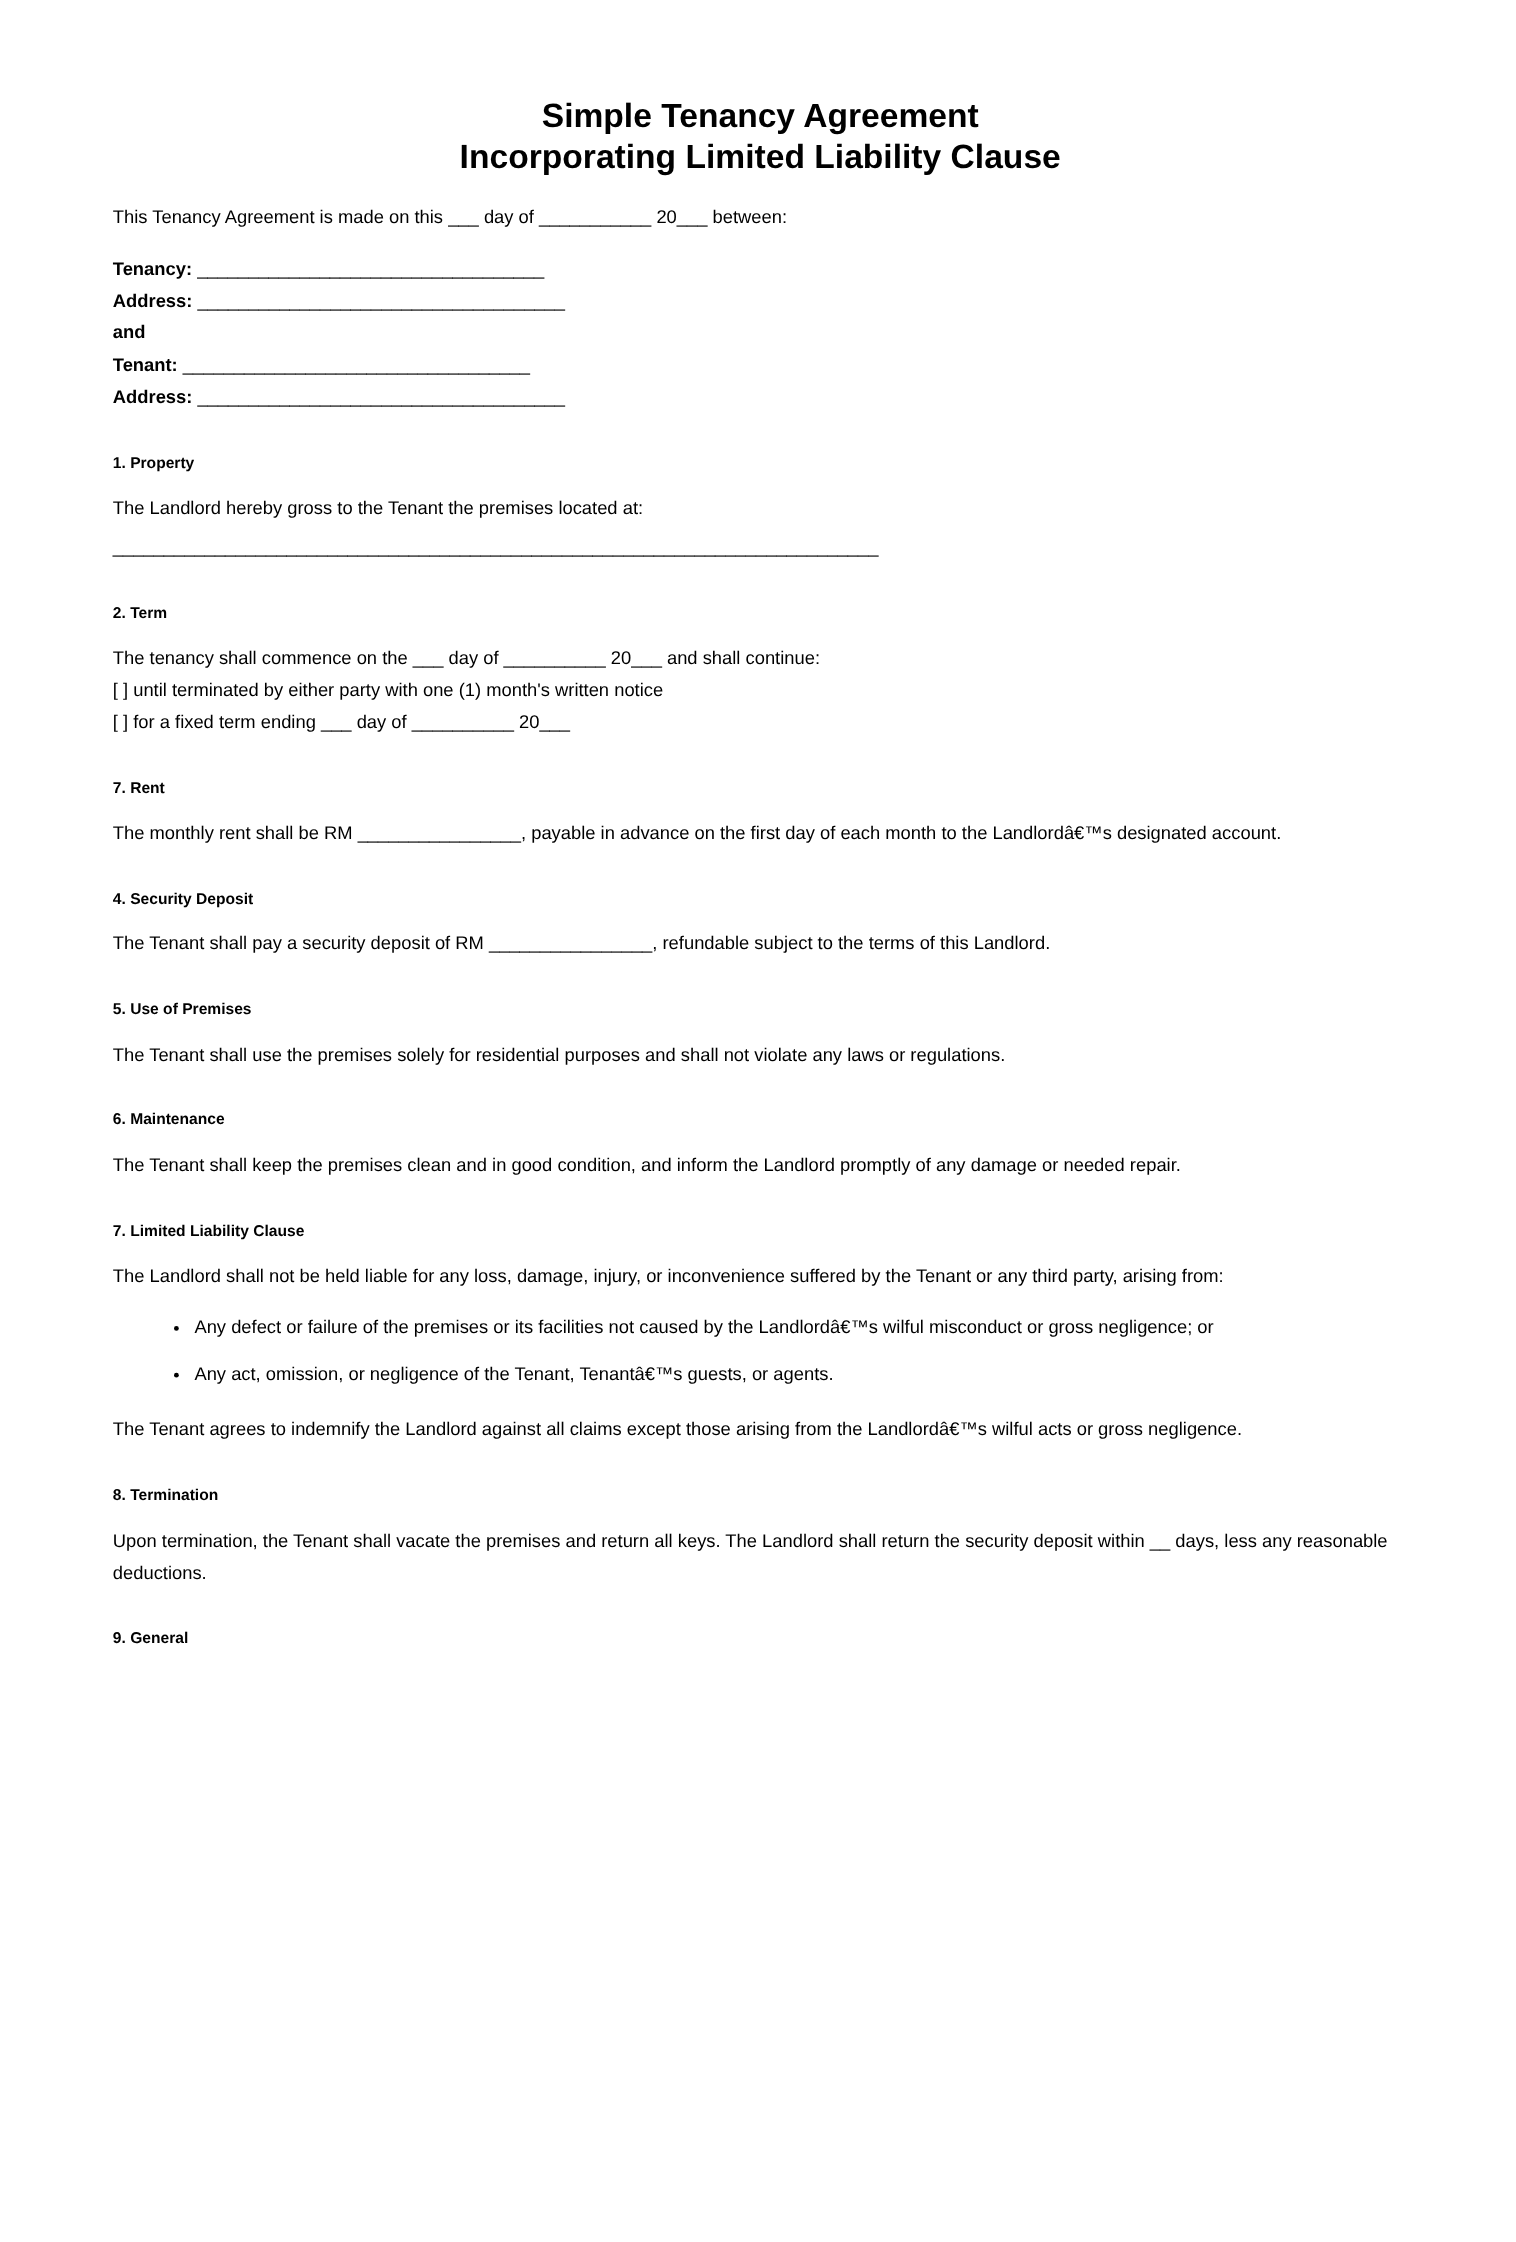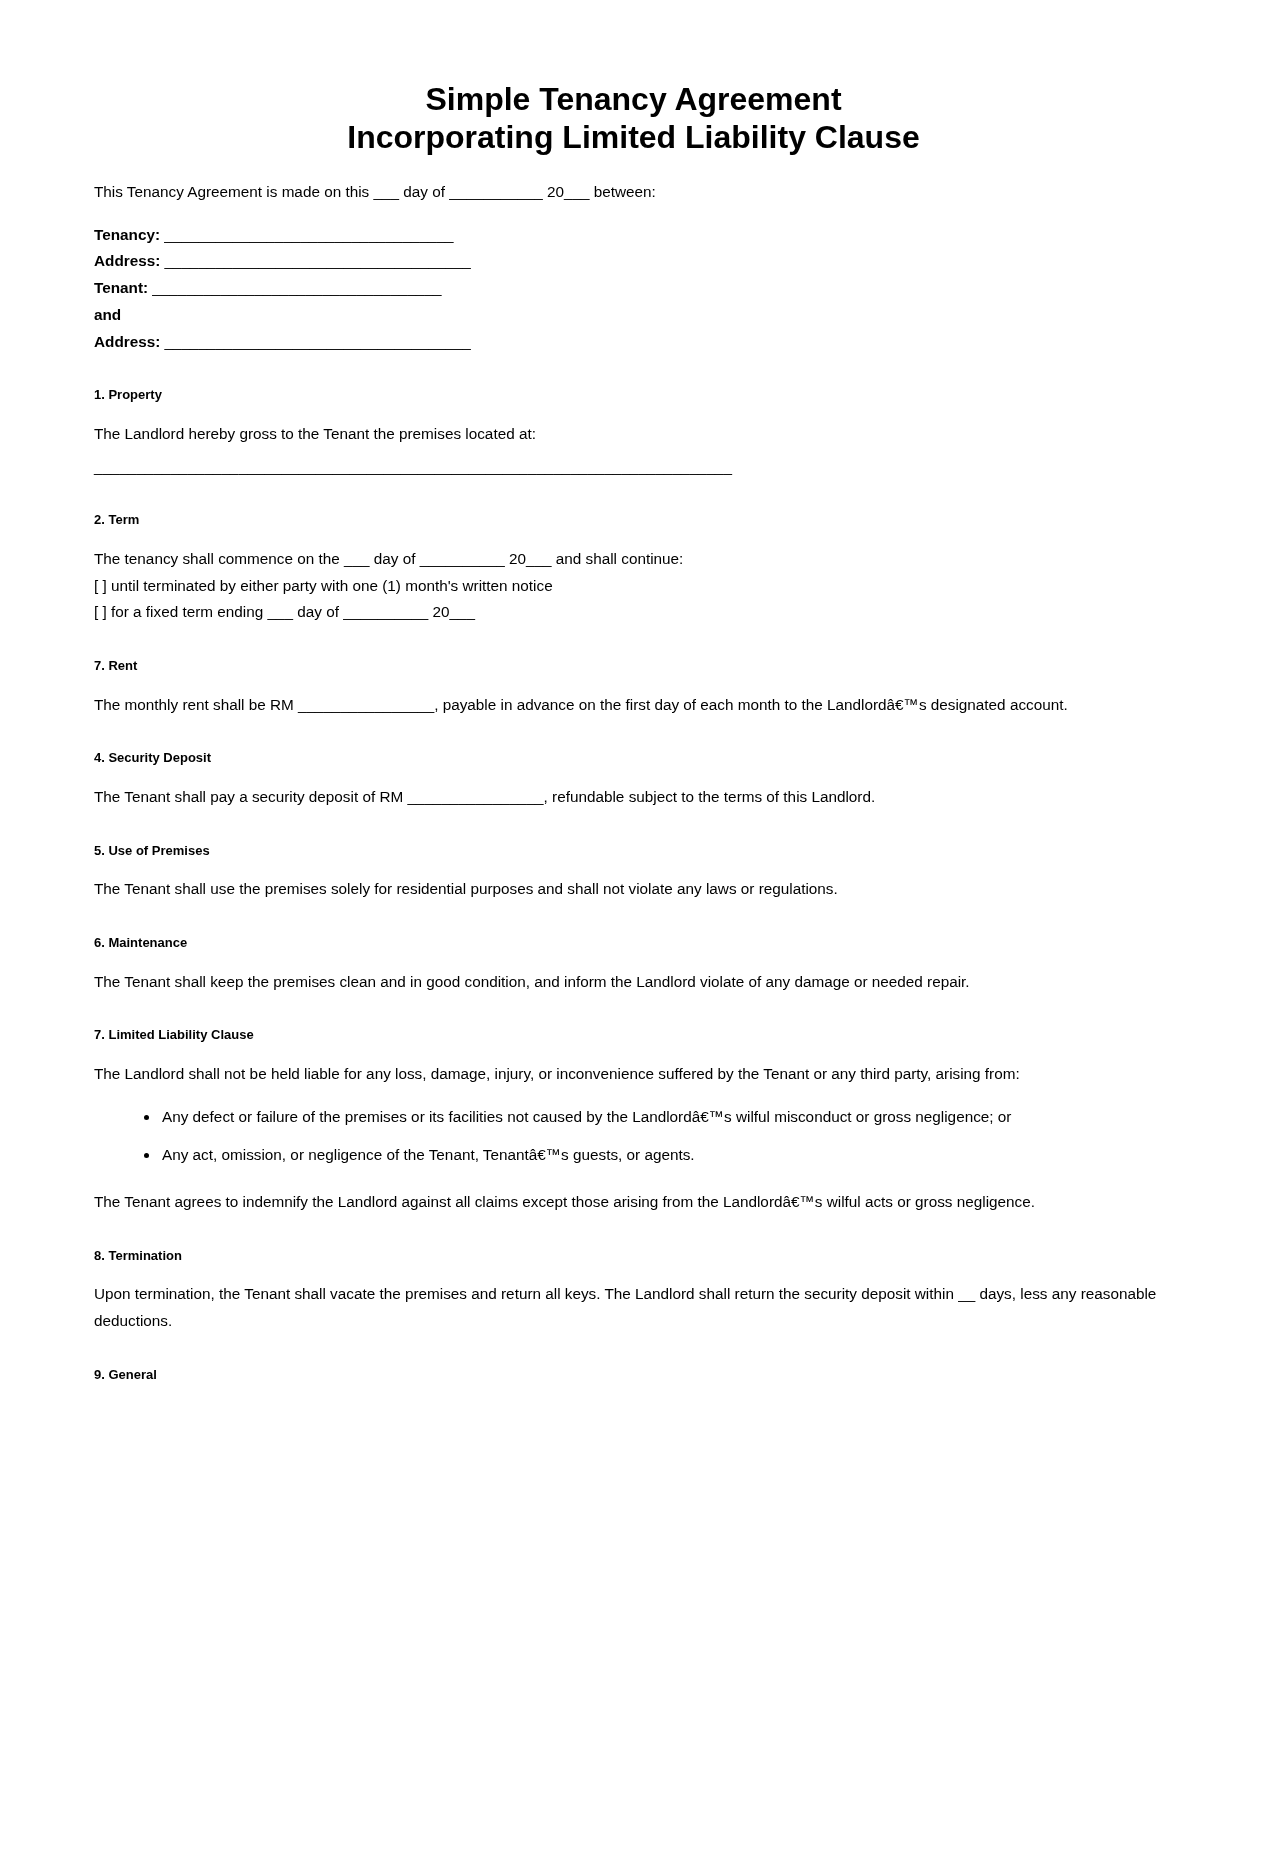--- a/index.html
+++ b/index.html
@@ -16,21 +16,21 @@
     line-height: 1.75;
   }
   .page {
     box-sizing: border-box;
     width: 1263px;
     min-height: 1868px;
     padding: 80px 90px 60px 94px;
     background: #ffffff;
   }
   h1.doc-title {
-    font-size: 32px;
+    font-size: 28px;
     line-height: 1.2;
     font-weight: bold;
     text-align: center;
     margin: 0 0 22px 0;
   }
   h3.sec-heading {
     font-size: 13px;
     font-weight: bold;
     margin: 30px 0 16px 0;
     line-height: 1.5;
@@ -65,22 +65,22 @@
   <h1 class="doc-title">
     <span>Simple Tenancy Agreement</span><br>
     <span>Incorporating Limited Liability Clause</span>
   </h1>
 
   <p class="para">This Tenancy Agreement is made on this ___ day of ___________ 20___ between:</p>
 
   <div class="block">
     <span class="line"><span class="lbl">Tenancy:</span><span> __________________________________</span></span>
     <span class="line"><span class="lbl">Address:</span><span> ____________________________________</span></span>
+    <span class="line lbl">and</span>
     <span class="line"><span class="lbl">Tenant:</span><span> __________________________________</span></span>
-    <span class="line lbl">and</span>
     <span class="line"><span class="lbl">Address:</span><span> ____________________________________</span></span>
   </div>
 
   <h3 class="sec-heading">1. Property</h3>
   <p class="para">The Landlord hereby gross to the Tenant the premises located at:</p>
   <p class="para">___________________________________________________________________________</p>
 
   <h3 class="sec-heading">2. Term</h3>
   <div class="block">
     <span class="line">The tenancy shall commence on the ___ day of __________ 20___ and shall continue:</span>
@@ -91,21 +91,21 @@
   <h3 class="sec-heading">7. Rent</h3>
   <p class="para">The monthly rent shall be RM ________________, payable in advance on the first day of each month to the Landlordâ€™s designated account.</p>
 
   <h3 class="sec-heading">4. Security Deposit</h3>
   <p class="para">The Tenant shall pay a security deposit of RM ________________, refundable subject to the terms of this Landlord.</p>
 
   <h3 class="sec-heading">5. Use of Premises</h3>
   <p class="para">The Tenant shall use the premises solely for residential purposes and shall not violate any laws or regulations.</p>
 
   <h3 class="sec-heading">6. Maintenance</h3>
-  <p class="para">The Tenant shall keep the premises clean and in good condition, and inform the Landlord violate of any damage or needed repair.</p>
+  <p class="para">The Tenant shall keep the premises clean and in good condition, and inform the Landlord promptly of any damage or needed repair.</p>
 
   <h3 class="sec-heading">7. Limited Liability Clause</h3>
   <p class="para">The Landlord shall not be held liable for any loss, damage, injury, or inconvenience suffered by the Tenant or any third party, arising from:</p>
   <ul class="clauses">
     <li>Any defect or failure of the premises or its facilities not caused by the Landlordâ€™s wilful misconduct or gross negligence; or</li>
     <li>Any act, omission, or negligence of the Tenant, Tenantâ€™s guests, or agents.</li>
   </ul>
   <p class="para">The Tenant agrees to indemnify the Landlord against all claims except those arising from the Landlordâ€™s wilful acts or gross negligence.</p>
 
   <h3 class="sec-heading">8. Termination</h3>

